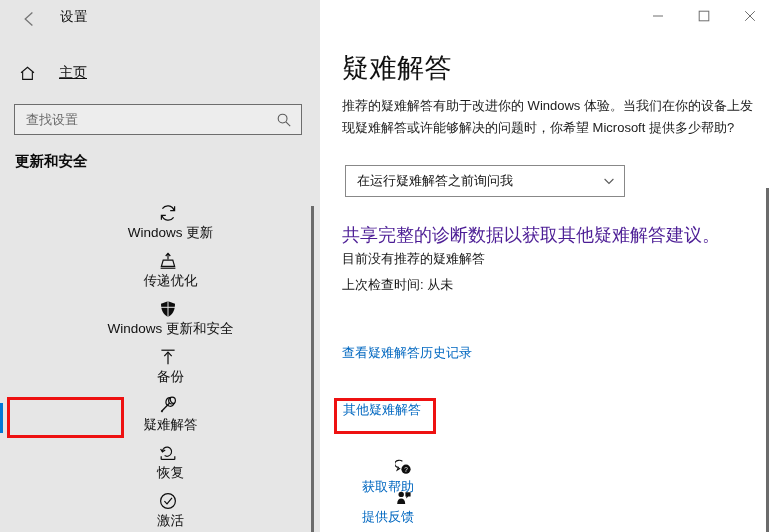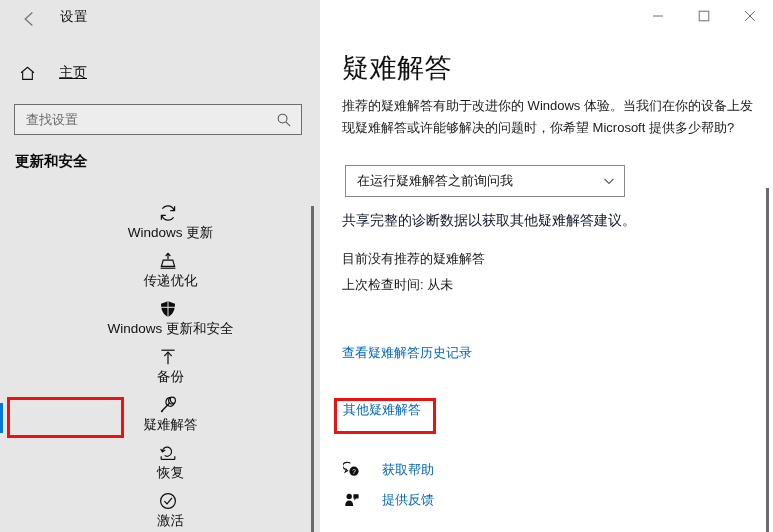--- a/index.html
+++ b/index.html
@@ -211,23 +211,23 @@
     padding-left: 11px;
   }
   .combo .chev {
     width: 30px;
     display: flex; align-items: center; justify-content: center;
     color: #5a5a5a;
   }
 
   .warn-text {
     position: absolute;
-    left: 22px; top: 212px;
-    font-size: 14px;
-    color: #0f172a;
+    left: 22px; top: 223px;
+    font-size: 18px;
+    color: #4c1d95;
   }
   .status-line-1 {
     position: absolute;
     left: 22px; top: 250px;
     font-size: 13px;
     color: #161616;
   }
   .status-line-2 {
     position: absolute;
     left: 22px; top: 276px;
@@ -257,22 +257,23 @@
     color: #0067c0;
     text-decoration: none;
     margin-left: 6px;
     cursor: pointer;
   }
 
   .help-row {
     position: absolute;
     left: 22px;
     display: flex;
-    align-items: center;
+    align-items: flex-end;
     height: 24px;
+    flex-direction: column;
   }
   .help-row.r1 { top: 458px; }
   .help-row.r2 { top: 488px; }
   .help-row .help-icon {
     width: 20px; height: 20px;
     display: flex; align-items: center; justify-content: center;
     color: #101010;
     flex: none;
   }
   .help-row .help-label {

